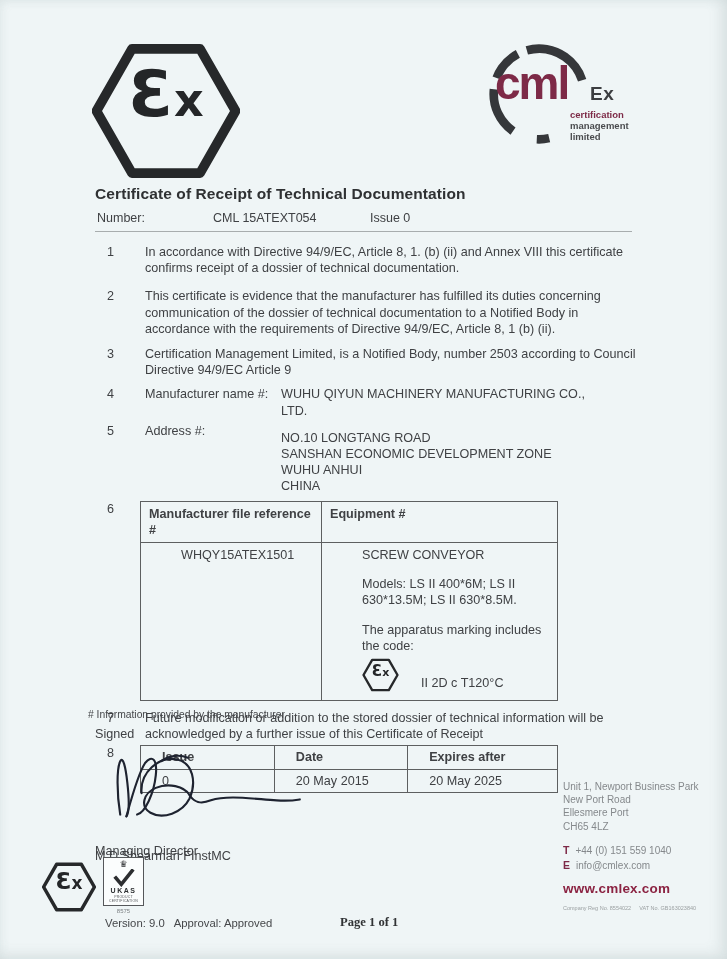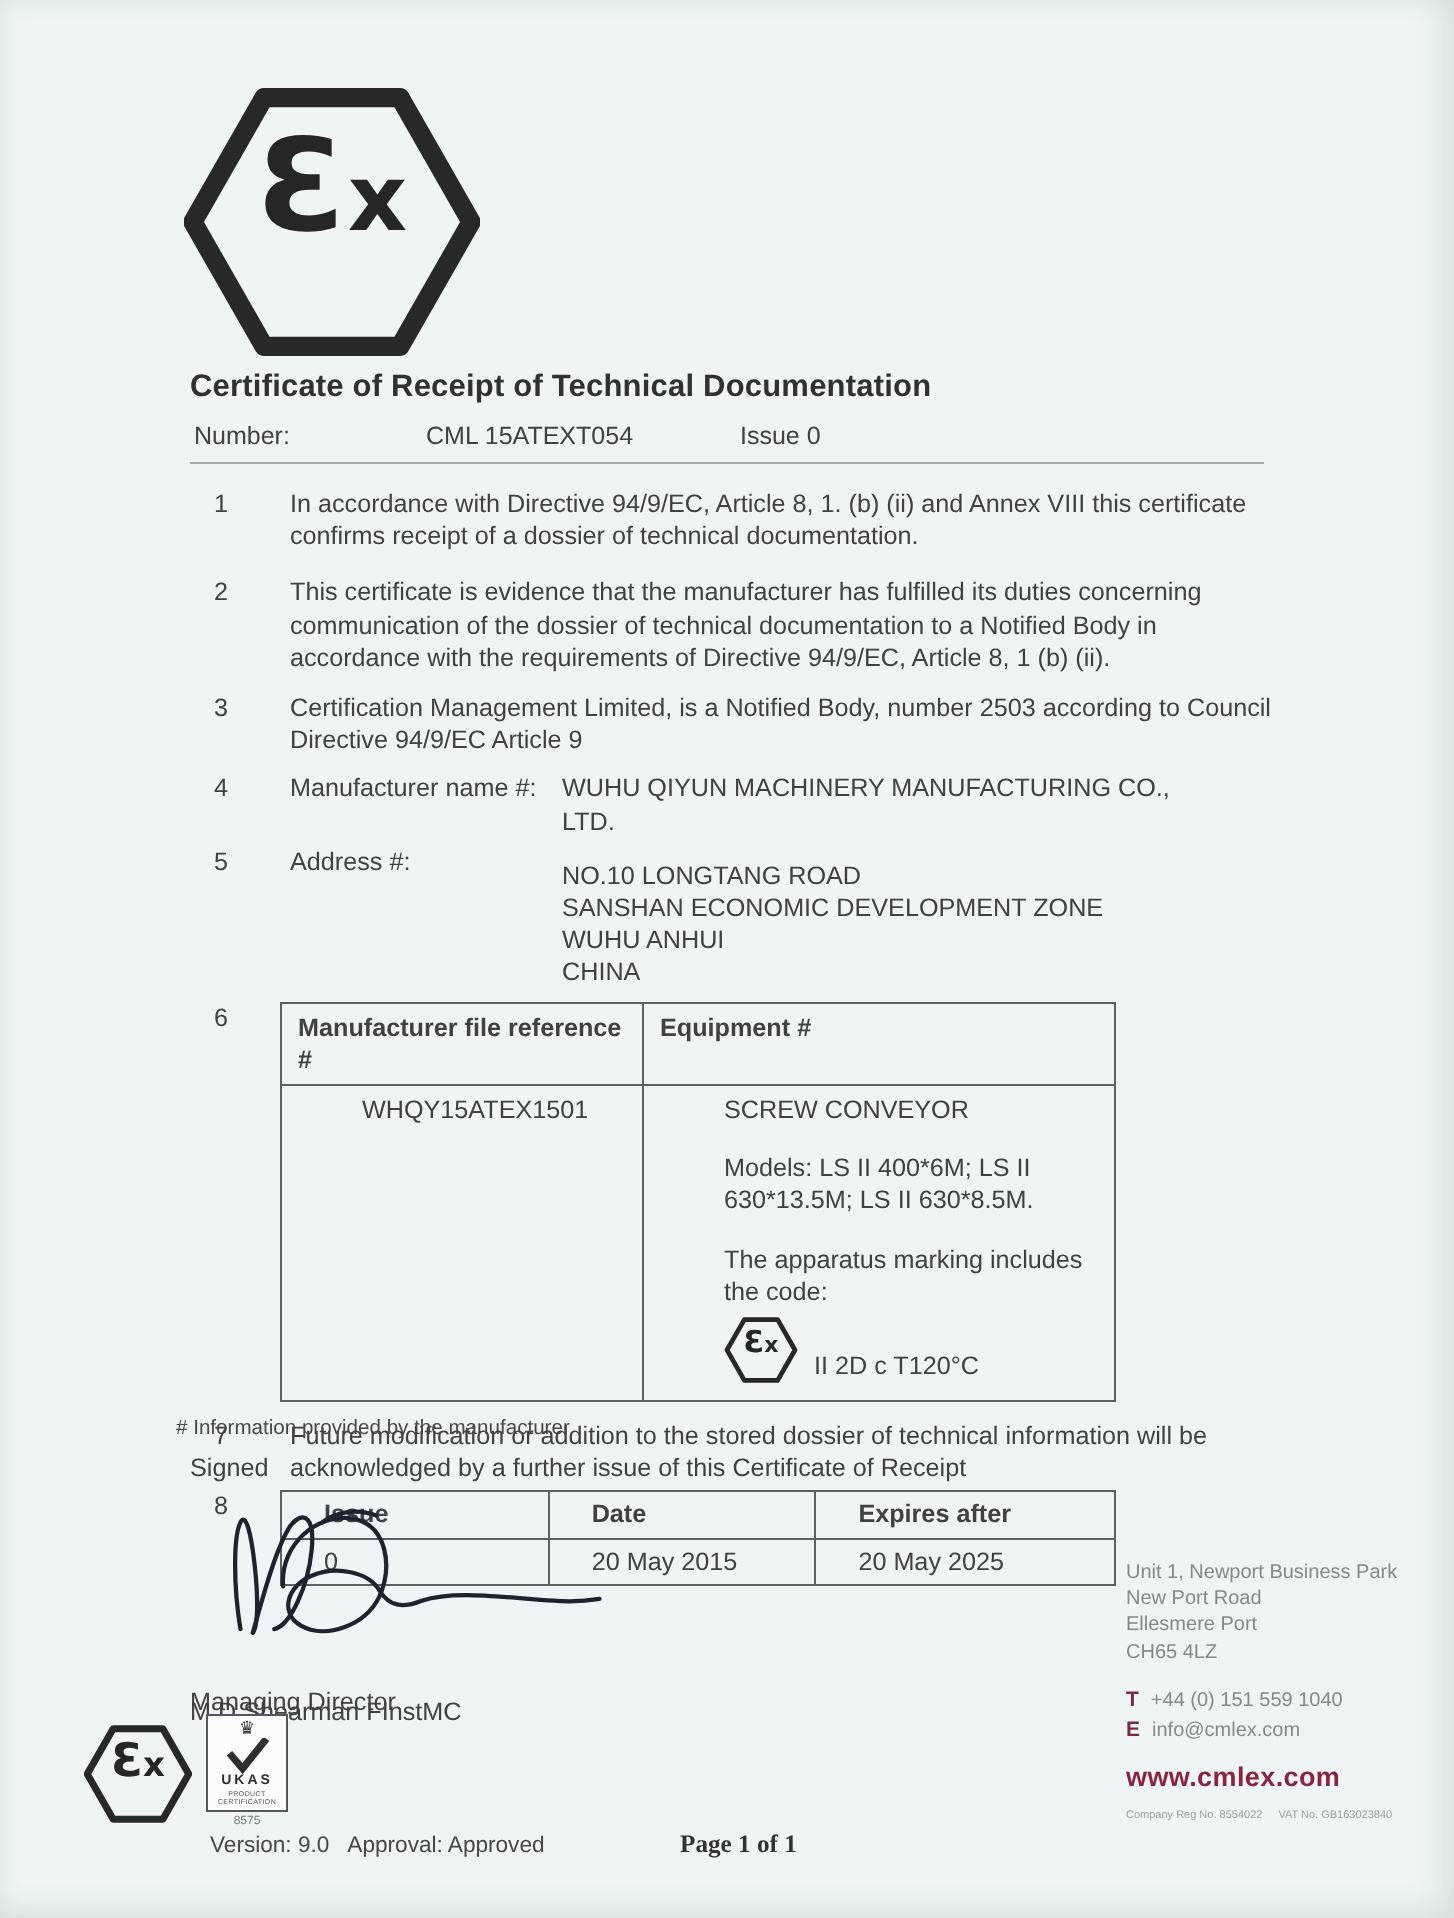--- a/index.html
+++ b/index.html
@@ -72,21 +72,21 @@
 
   table{ border-collapse:collapse; margin-left:-5px; }
   .tbl{ width:418px; border:1.5px solid #5d5f60; }
   .tbl th,.tbl td{ border:1.5px solid #5d5f60; text-align:left; vertical-align:top;
         font-size:12.6px; line-height:16.2px; padding:4px 8px; font-weight:normal; }
   .tbl th{ font-weight:bold; }
   .tbl6 .c1{ width:181px; }
   .tbl6 td{ padding-bottom:8px;padding-left:40px; }
   .equip p{ margin-bottom:13px; }
   .mark-row{ display:flex; align-items:flex-end; gap:8px; margin-top:2px; }
-  .mark-row .code{ padding-bottom:1px; }
+  .mark-row .code{ padding-bottom:1px;margin-left:14px; }
   .tbl8 .c1{ width:157px; } .tbl8 .c2{ width:158px; } .tbl8 .c3{ width:174px; }
   .tbl8 th,.tbl8 td{ padding:3px 21px; }
 
   .footnote{ position:absolute; left:88px; top:709px; font-size:10.3px; color:#45474a; }
 
   
   .signed-label{ position:absolute; left:95px; top:727px; font-size:12.6px; }
   .sig{ position:absolute; left:95px; top:747px; width:230px; height:80px; }
   .sig svg{ width:100%; height:100%; }
   .sig-name{ position:absolute; left:95px; top:828px; font-size:12.6px;margin-top:21px; }
@@ -121,20 +121,33 @@
   <div class="exmark exmark-lg logo-ex-top">
     <svg viewBox="0 0 100 94">
       <path d="M3,47 L27,5 L73,5 L97,47 L73,89 L27,89 Z" fill="none" stroke="#26282a" stroke-width="6.5" stroke-linejoin="round"></path>
     </svg>
     <span class="glyphs">
         <span class="g1">Ɛ</span>
         <span class="g2">x</span>
       </span>
   </div>
 
+  <div class="logo-cml">
+    <svg class="arc" viewBox="0 0 110 110">
+      <circle cx="55" cy="55" r="47" fill="none" stroke="#35373a" stroke-width="9" stroke-dasharray="50 12 34 10 72 118" transform="rotate(125 55 55)"></circle>
+      <circle cx="55" cy="55" r="47" fill="none" stroke="#35373a" stroke-width="9" stroke-dasharray="13 500" transform="rotate(77 55 55)"></circle>
+    </svg>
+    <span class="cml-word">cml</span>
+    <span class="cml-ex">Ex</span>
+    <div class="tagline">
+      <div class="t1">certification</div>
+      <div>management</div>
+      <div>limited</div>
+    </div>
+  </div>
 
   <div class="title">Certificate of Receipt of Technical Documentation</div>
   <div class="number-row">
     <span class="nr-label">Number:</span>
     <span class="nr-value">CML 15ATEXT054</span>
     <span class="nr-issue">Issue 0</span>
   </div>
   <div class="hr"></div>
 
   <div class="items">

